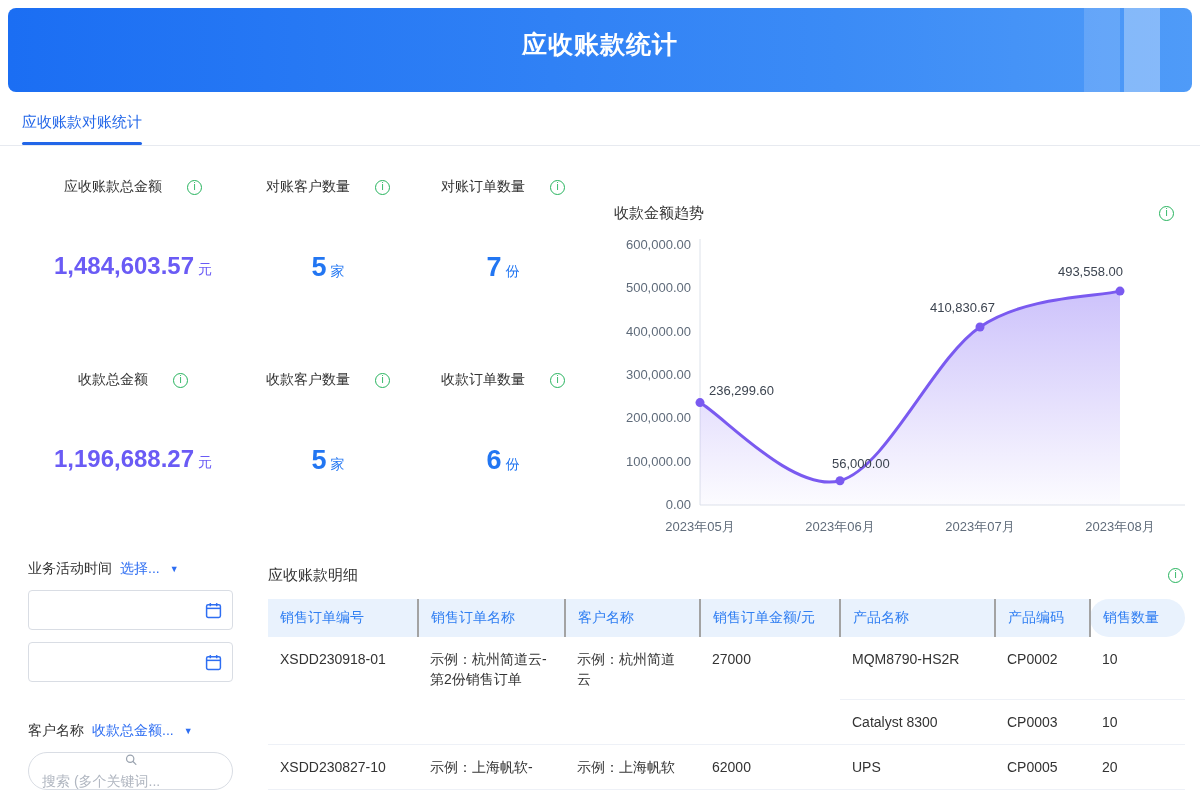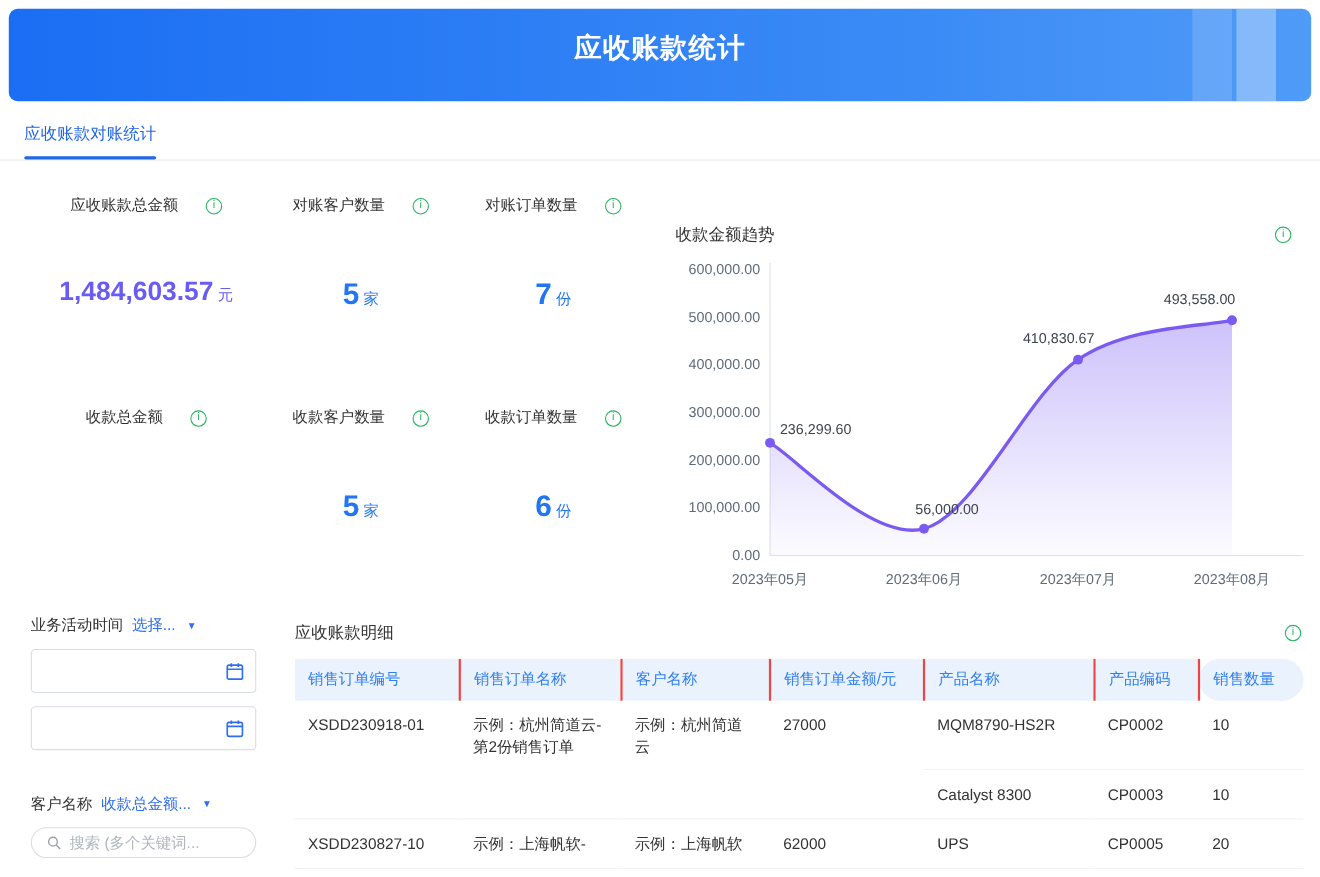--- a/index.html
+++ b/index.html
@@ -46,32 +46,32 @@
   .axis { stroke:#dde2ea; stroke-width:1; fill:none; }
 
   
   .filters { position:absolute; left:28px; top:560px; width:205px; }
   .filter-row { display:flex; align-items:center; gap:8px; font-size:14px; color:#333; cursor:default; }
   .filter-link { color:#2e6ef2; cursor:pointer; }
   .caret { color:#2e6ef2; font-size:9px; margin-left:2px; }
   .date-input { margin-top:12px; height:40px; border:1px solid #d9dde4; border-radius:4px;
                 display:flex; align-items:center; justify-content:flex-end; padding:0 10px; cursor:pointer; background:#fff; }
   .customer-row { margin-top:40px; }
-  .search-box { margin-top:12px; height:28px; border:1px solid #d9dde4; border-radius:19px;
-                display:flex; align-items:center; gap:7px; padding:0 13px; background:#fff; }
+  .search-box { margin-top:12px; height:38px; border:1px solid #d9dde4; border-radius:19px;
+                display:flex; align-items:center; gap:7px; padding:0 13px; background:#fff;flex-direction:column; }
   .search-box input { border:none; outline:none; font-size:14px; color:#333; width:100%; background:transparent; }
   .search-box input::placeholder { color:#b0b6c0; }
 
   
   .detail { position:absolute; left:268px; top:566px; width:917px; }
   .detail-header { display:flex; justify-content:space-between; align-items:center; padding-right:2px; }
   .detail-title { font-size:15px; color:#333; }
   .detail table { margin-top:14px; border-collapse:collapse; table-layout:fixed; width:917px; }
   .detail th { background:#e9f2fd; color:#2f7ef2; font-size:14px; font-weight:400; text-align:left;
-               padding:10px 12px; border-right:2px solid #ef4444; white-space:nowrap; overflow:hidden; }
+               padding:10px 12px; border-right:2px solid #a3a3a3; white-space:nowrap; overflow:hidden; }
   .detail th:last-child { border-right:none;border-radius:19px; }
   .detail td { font-size:14px; color:#333; padding:12px; vertical-align:top; line-height:1.45;
                border-bottom:1px solid #eef1f7; word-break:break-all; }
   tr.row-tall > td { height:62px; }
 </style>
 </head>
 <body>
 
 <div class="page">
 
@@ -113,20 +113,23 @@
         <div class="stat-value count">
           <span>7</span><span class="unit">份</span>
         </div>
       </div>
     </div>
     <div class="stats-row">
       <div class="stat">
         <div class="stat-label">
           <span>收款总金额</span>
           <span class="info-icon">i</span>
+        </div>
+        <div class="stat-value amount">
+          <span>1,196,688.27</span><span class="unit">元</span>
         </div>
       </div>
       <div class="stat">
         <div class="stat-label">
           <span>收款客户数量</span>
           <span class="info-icon">i</span>
         </div>
         <div class="stat-value count">
           <span>5</span><span class="unit">家</span>
         </div>

